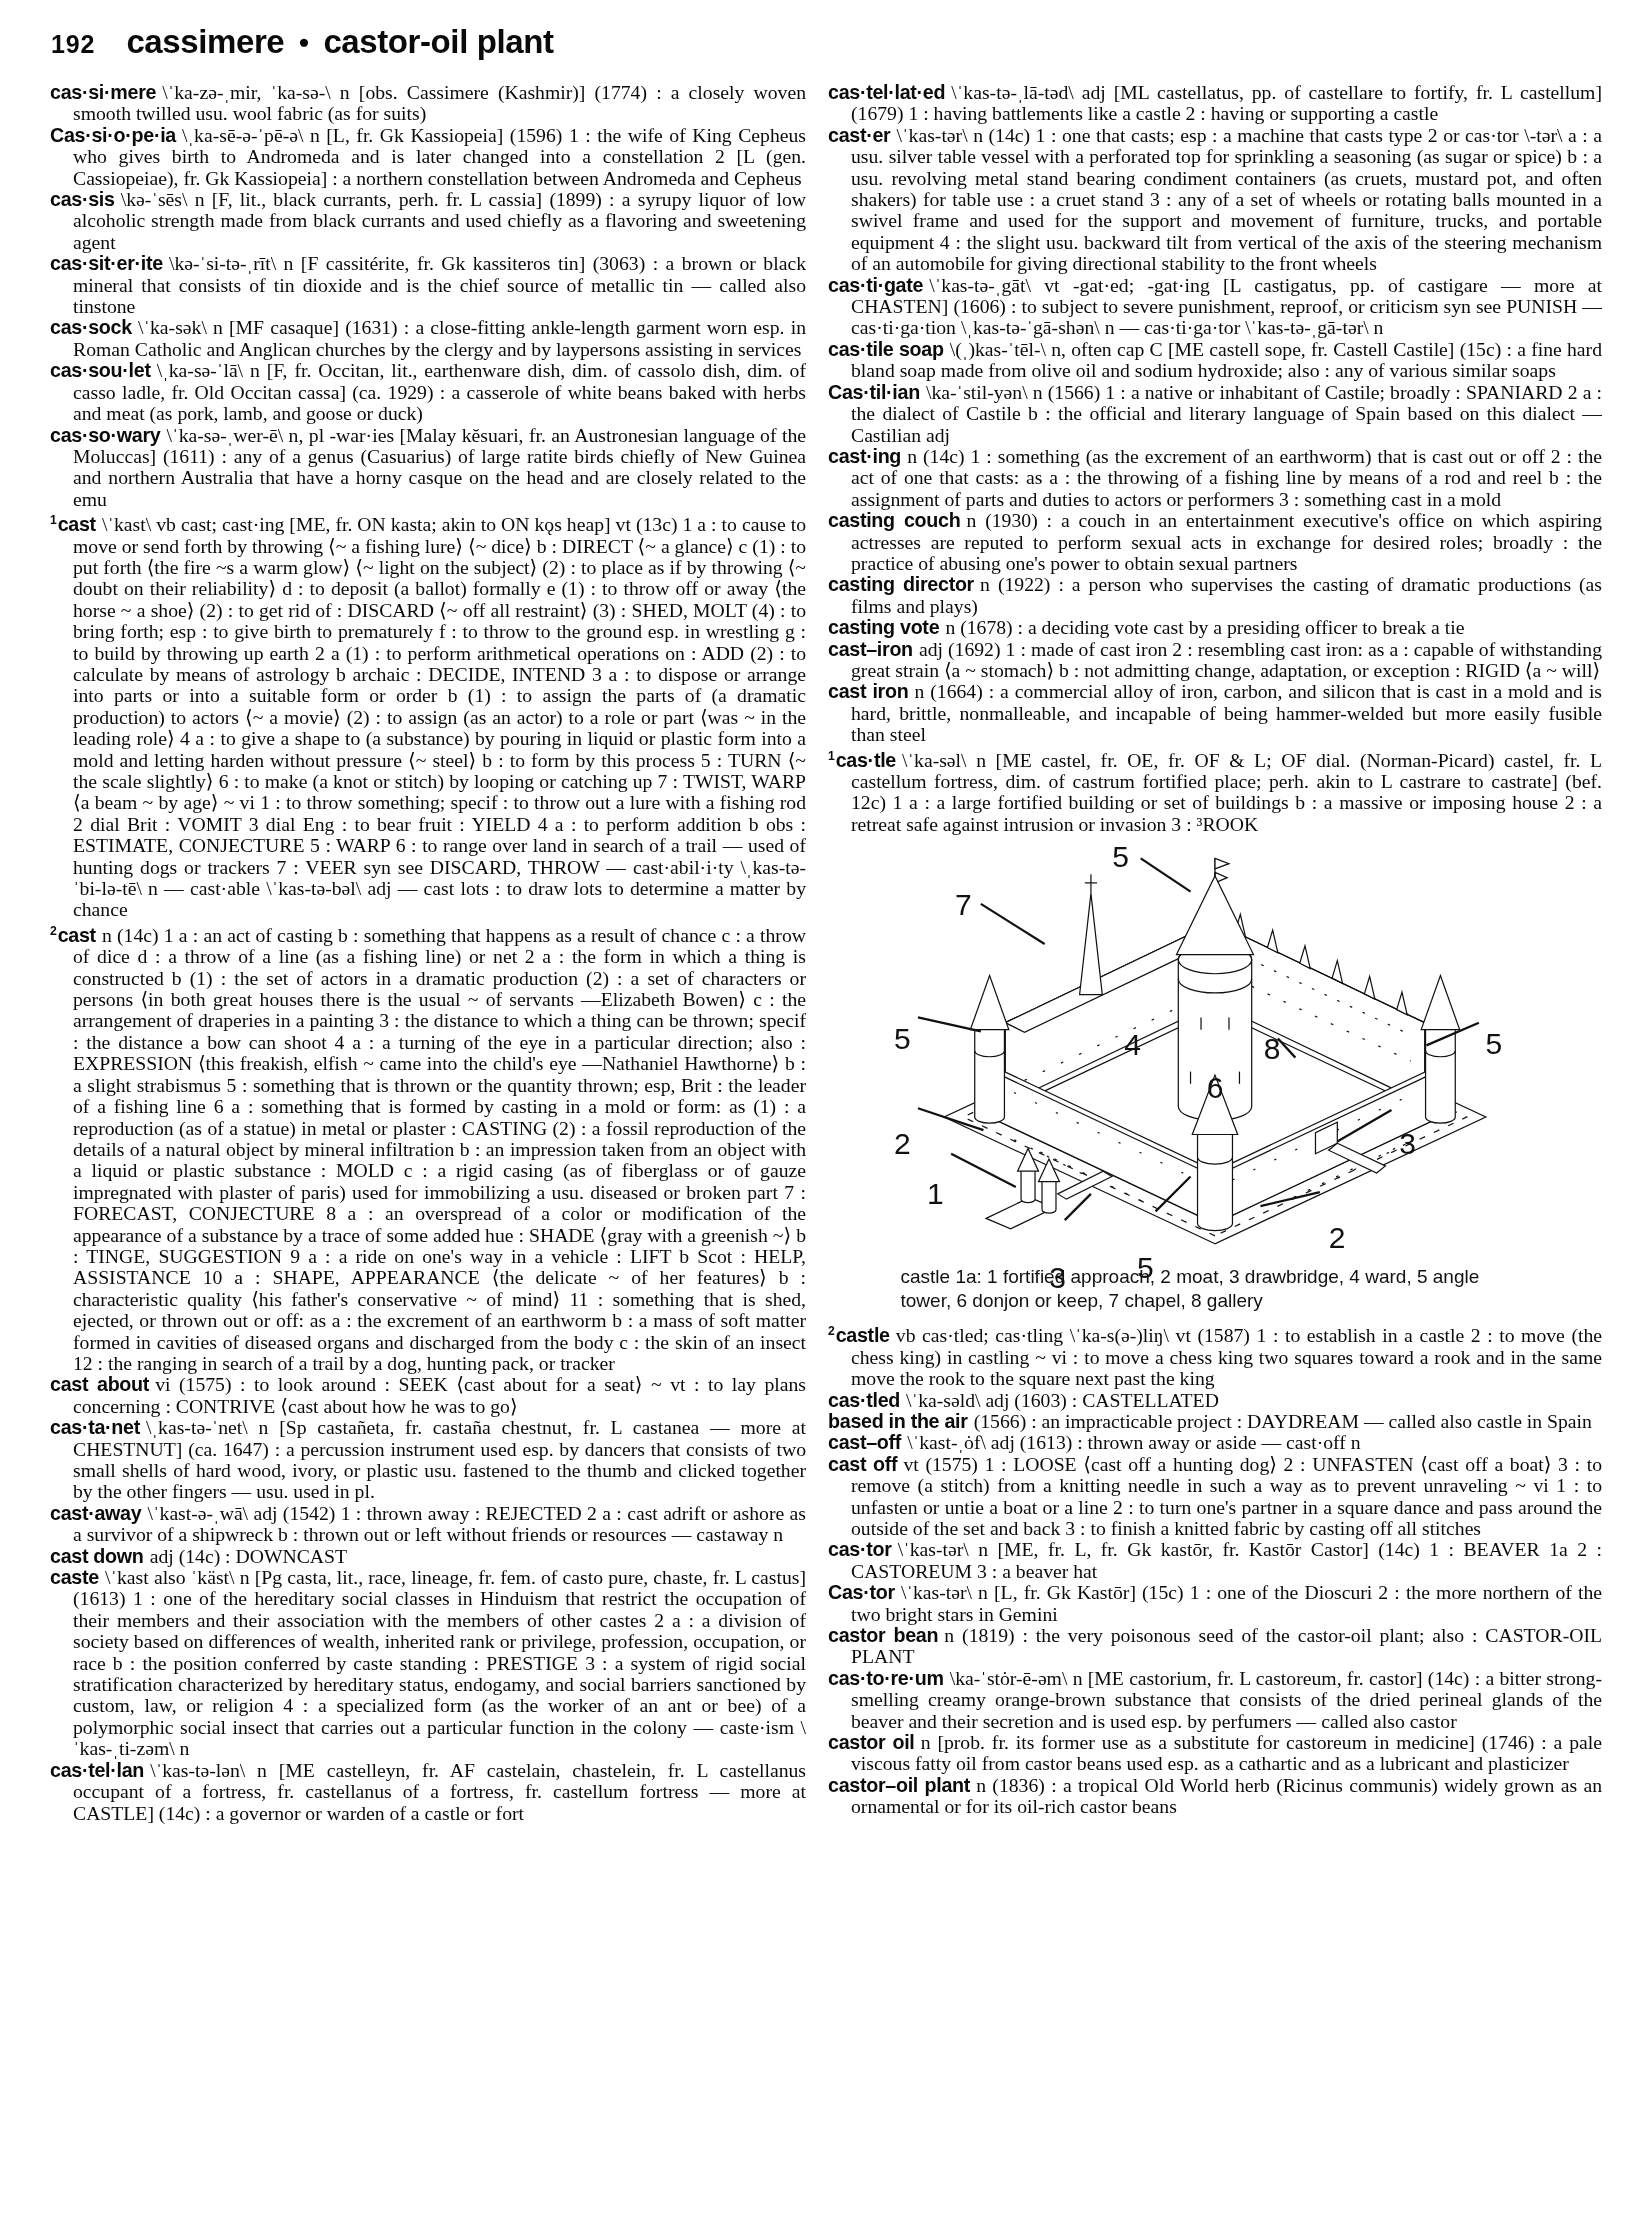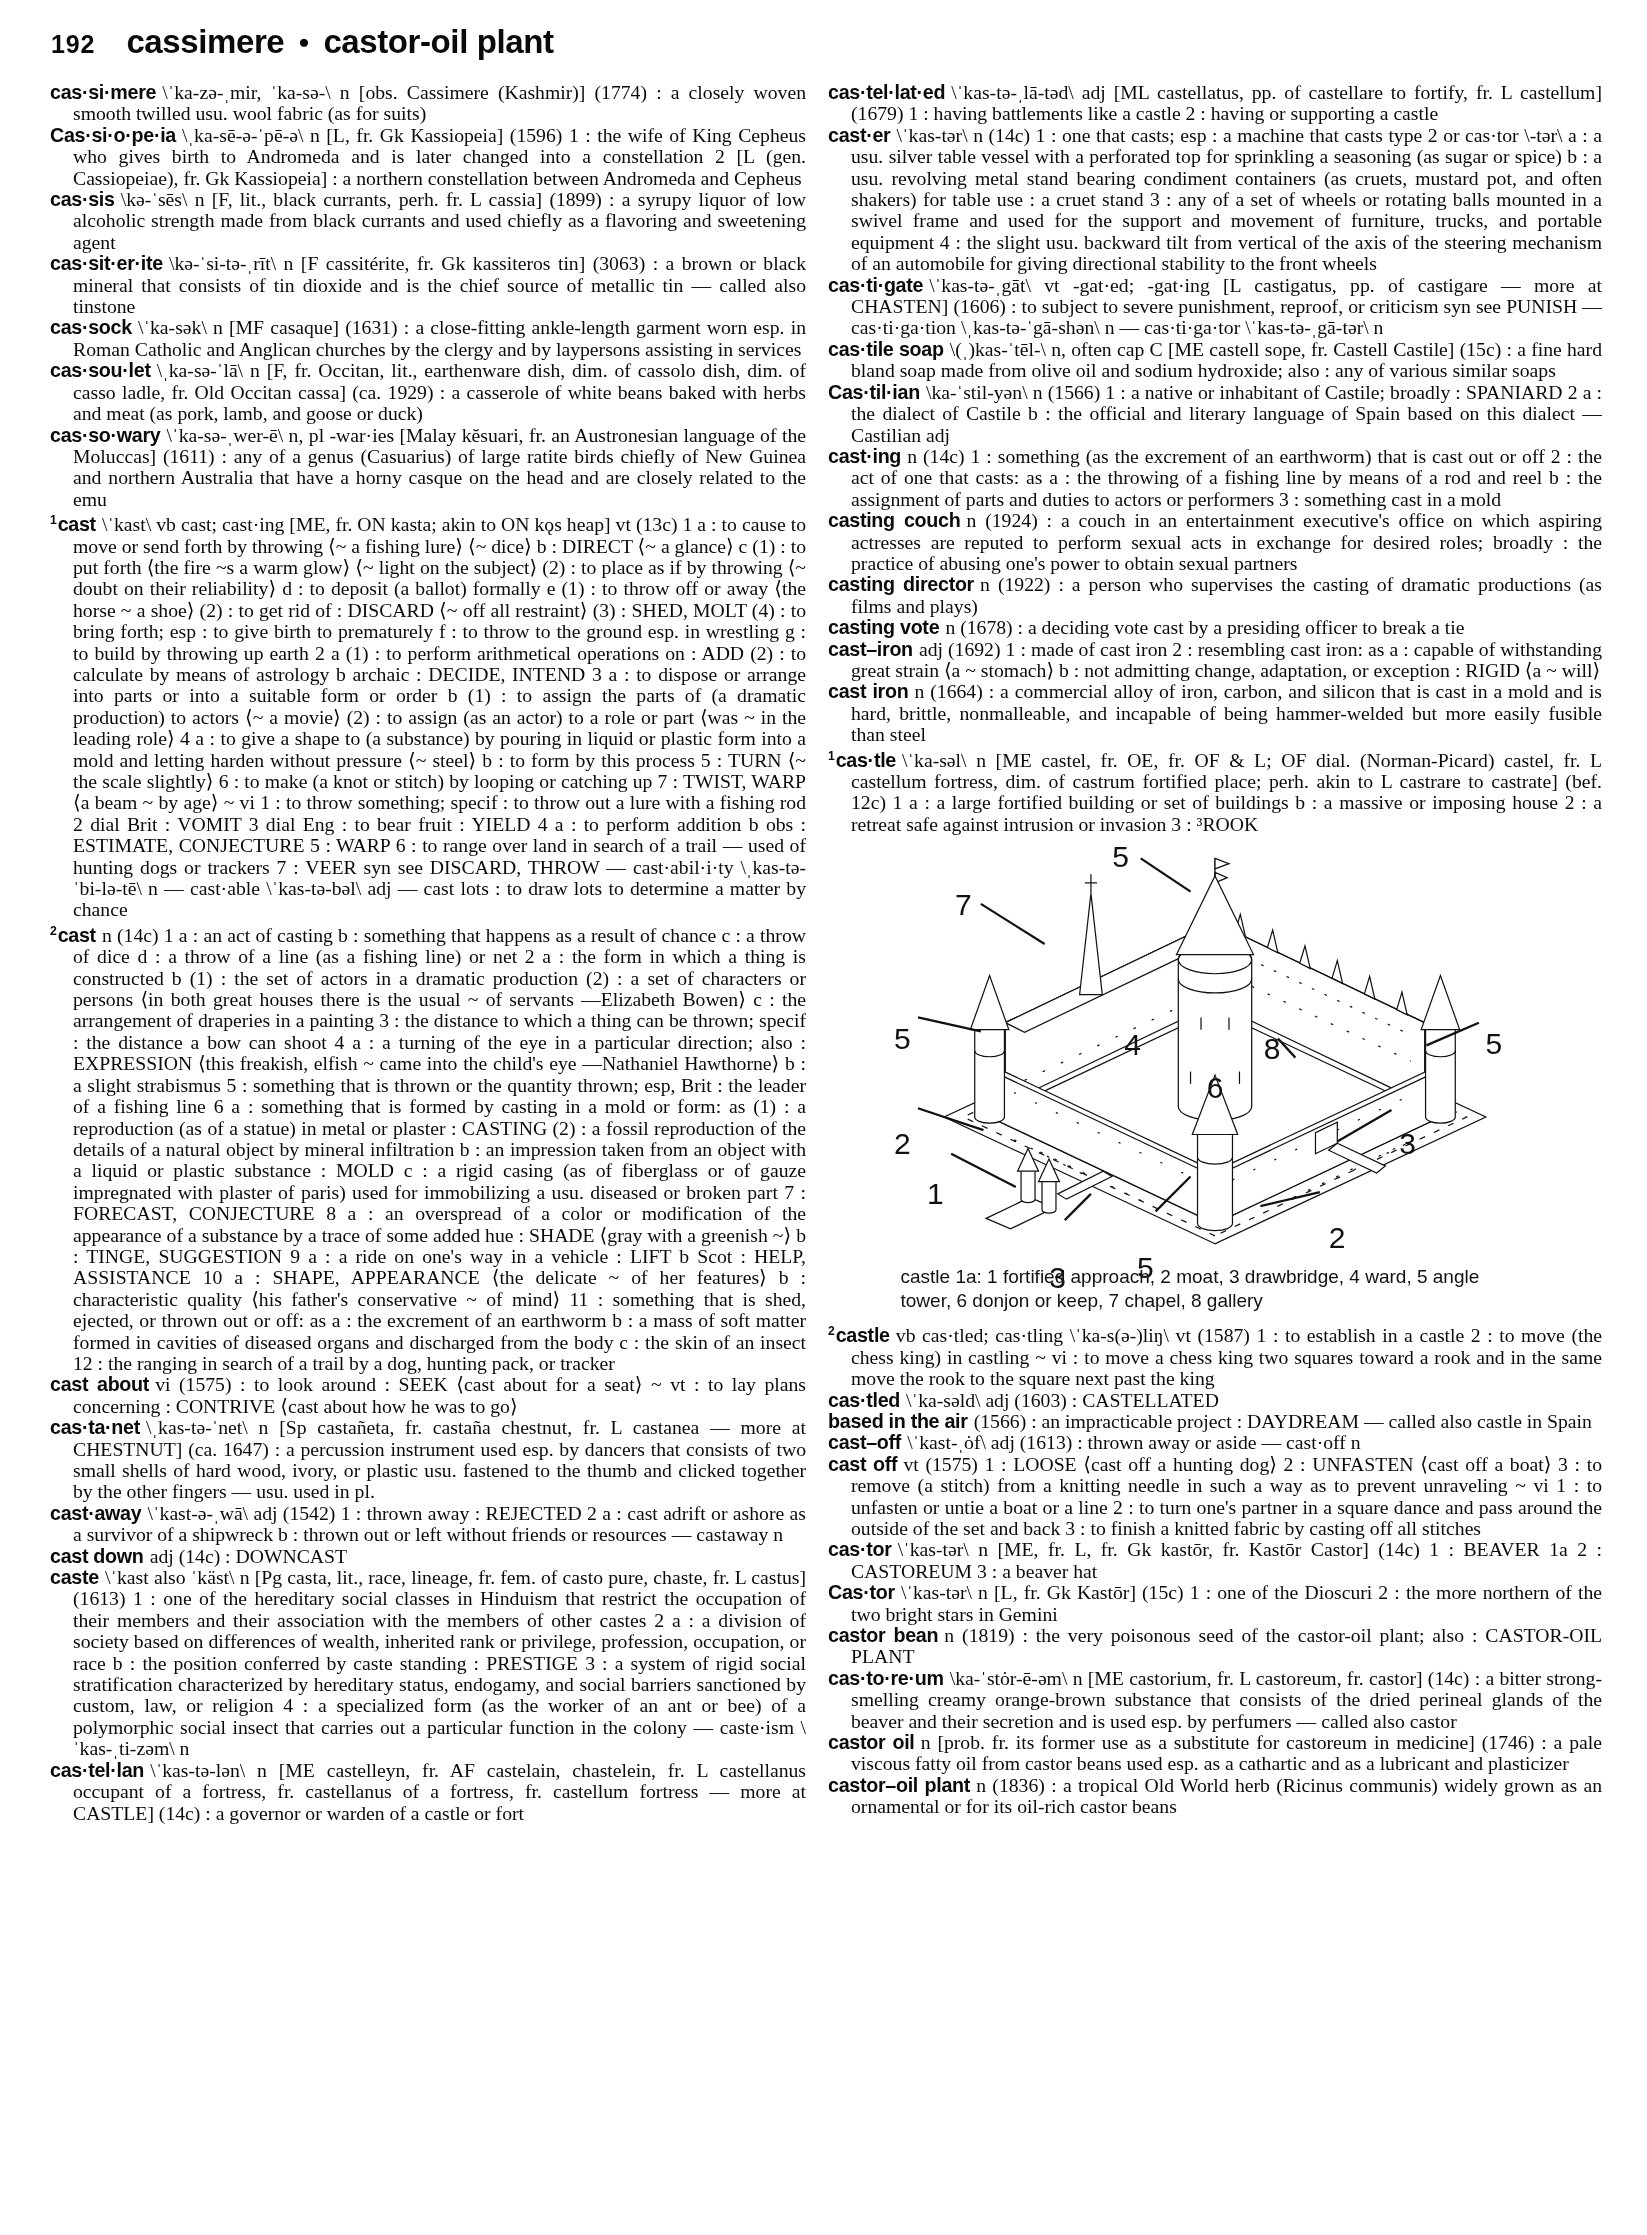--- a/index.html
+++ b/index.html
@@ -77,21 +77,21 @@
   <p class="entry"><span class="hw">cast·er</span><span class="bd">\ˈkas-tər\ n (14c) 1 : one that casts; esp : a machine that casts type 2 or cas·tor \-tər\ a : a usu. silver table vessel with a perforated top for sprinkling a seasoning (as sugar or spice) b : a usu. revolving metal stand bearing condiment containers (as cruets, mustard pot, and often shakers) for table use : a cruet stand 3 : any of a set of wheels or rotating balls mounted in a swivel frame and used for the support and movement of furniture, trucks, and portable equipment 4 : the slight usu. backward tilt from vertical of the axis of the steering mechanism of an automobile for giving directional stability to the front wheels</span></p>
 
   <p class="entry"><span class="hw">cas·ti·gate</span><span class="bd">\ˈkas-tə-ˌgāt\ vt -gat·ed; -gat·ing [L castigatus, pp. of castigare — more at CHASTEN] (1606) : to subject to severe punishment, reproof, or criticism syn see PUNISH — cas·ti·ga·tion \ˌkas-tə-ˈgā-shən\ n — cas·ti·ga·tor \ˈkas-tə-ˌgā-tər\ n</span></p>
 
   <p class="entry"><span class="hw">cas·tile soap</span><span class="bd">\(ˌ)kas-ˈtēl-\ n, often cap C [ME castell sope, fr. Castell Castile] (15c) : a fine hard bland soap made from olive oil and sodium hydroxide; also : any of various similar soaps</span></p>
 
   <p class="entry"><span class="hw">Cas·til·ian</span><span class="bd">\ka-ˈstil-yən\ n (1566) 1 : a native or inhabitant of Castile; broadly : SPANIARD 2 a : the dialect of Castile b : the official and literary language of Spain based on this dialect — Castilian adj</span></p>
 
   <p class="entry"><span class="hw">cast·ing</span><span class="bd">n (14c) 1 : something (as the excrement of an earthworm) that is cast out or off 2 : the act of one that casts: as a : the throwing of a fishing line by means of a rod and reel b : the assignment of parts and duties to actors or performers 3 : something cast in a mold</span></p>
 
-  <p class="entry"><span class="hw">casting couch</span><span class="bd">n (1924) : a couch in an entertainment executive's office on which aspiring actresses are reputed to perform sexual acts in exchange for desired roles; broadly : the practice of abusing one's power to obtain sexual partners</span></p>
+  <p class="entry"><span class="hw">casting couch</span><span class="bd">n (1930) : a couch in an entertainment executive's office on which aspiring actresses are reputed to perform sexual acts in exchange for desired roles; broadly : the practice of abusing one's power to obtain sexual partners</span></p>
 
   <p class="entry"><span class="hw">casting director</span><span class="bd">n (1922) : a person who supervises the casting of dramatic productions (as films and plays)</span></p>
 
   <p class="entry"><span class="hw">casting vote</span><span class="bd">n (1678) : a deciding vote cast by a presiding officer to break a tie</span></p>
 
   <p class="entry"><span class="hw">cast–iron</span><span class="bd">adj (1692) 1 : made of cast iron 2 : resembling cast iron: as a : capable of withstanding great strain ⟨a ~ stomach⟩ b : not admitting change, adaptation, or exception : RIGID ⟨a ~ will⟩</span></p>
 
   <p class="entry"><span class="hw">cast iron</span><span class="bd">n (1664) : a commercial alloy of iron, carbon, and silicon that is cast in a mold and is hard, brittle, nonmalleable, and incapable of being hammer-welded but more easily fusible than steel</span></p>
 
   <p class="entry"><span class="sup">1</span><span class="hw">cas·tle</span><span class="bd">\ˈka-səl\ n [ME castel, fr. OE, fr. OF &amp; L; OF dial. (Norman-Picard) castel, fr. L castellum fortress, dim. of castrum fortified place; perh. akin to L castrare to castrate] (bef. 12c) 1 a : a large fortified building or set of buildings b : a massive or imposing house 2 : a retreat safe against intrusion or invasion 3 : ³ROOK</span></p>

